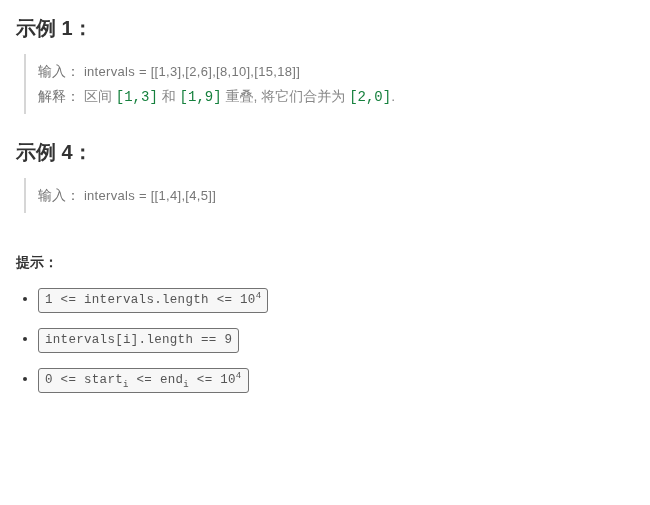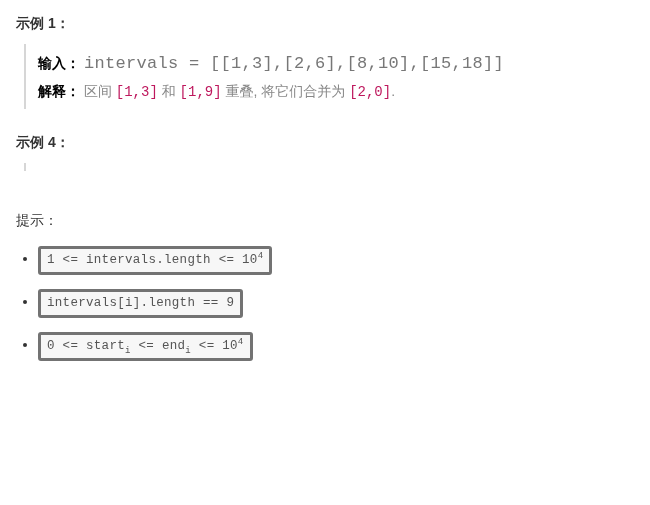--- a/index.html
+++ b/index.html
@@ -10,69 +10,69 @@
     font-family: -apple-system, BlinkMacSystemFont, "Segoe UI", "PingFang SC", "Microsoft YaHei", sans-serif;
     font-size: 14px;
     color: #262626;
     padding: 12px 16px 0 16px;
     line-height: 1.6;
   }
   .heading {
     font-weight: 700;
     color: #333;
     margin-bottom: 10px;
-    font-size: 14px;
+    font-size: 20px;
   }
   .example-block {
     border-left: 2px solid #d6d6d6;
     padding: 4px 0 4px 12px;
     margin: 0 0 22px 8px;
     color: #555;
   }
   .example-block .row {
     margin: 2px 0;
   }
   .label {
-    font-weight: 700;
-    color: #000000;
+    font-weight: 400;
+    color: #737373;
   }
   .mono {
-    font-family: Liberation Mono, monospace;
-    font-size: 17px;
+    font-family: Liberation Sans, sans-serif;
+    font-size: 13px;
     color: #777;
     letter-spacing: 0.3px;
     text-align: right;
   }
   .expl {
     color: #888;
   }
   .expl .mono2 {
     font-family: "SFMono-Regular", Consolas, "Liberation Mono", Menlo, monospace;
-    color: #be185d;
+    color: #15803d;
   }
   .hints-heading {
-    font-weight: 400;
+    font-weight: 700;
     color: #333;
     margin-top: 38px;
     margin-bottom: 14px;
   }
   ul.hints {
     list-style: disc;
     padding-left: 22px;
     margin-top: 6px;
   }
   ul.hints li {
     margin: 14px 0;
     color: #333;
   }
   .codechip {
     font-family: "SFMono-Regular", Consolas, "Liberation Mono", Menlo, monospace;
     font-size: 12.5px;
     background: #f7f7f7;
-    border: 3px solid #737373;
+    border: 1px solid #737373;
     border-radius: 3px;
     padding: 1px 6px 2px 6px;
     color: #555;
     display: inline-block;
     letter-spacing: 0.3px;
   }
   .codechip sup {
     font-size: 9px;
     vertical-align: super;
     line-height: 0;
@@ -95,20 +95,24 @@
   <div class="row">
     <span class="label">解释：</span>
     <span class="expl">
       <span>区间 </span><span class="mono2">[1,3]</span><span> 和 </span><span class="mono2">[1,9]</span><span> 重叠, 将它们合并为 </span><span class="mono2">[2,0]</span><span>.</span>
     </span>
   </div>
 </div>
 
 <div class="heading">示例 4：</div>
 <div class="example-block">
+  <div class="row">
+    <span class="label">输入：</span>
+    <span class="mono">intervals = [[1,4],[4,5]]</span>
+  </div>
 </div>
 
 <div class="hints-heading">提示：</div>
 <ul class="hints">
   <li>
     <span class="codechip"><span>1 &lt;= intervals.length &lt;= 10</span><sup>4</sup></span>
   </li>
   <li>
     <span class="codechip"><span>intervals[i].length == 9</span></span>
   </li>

